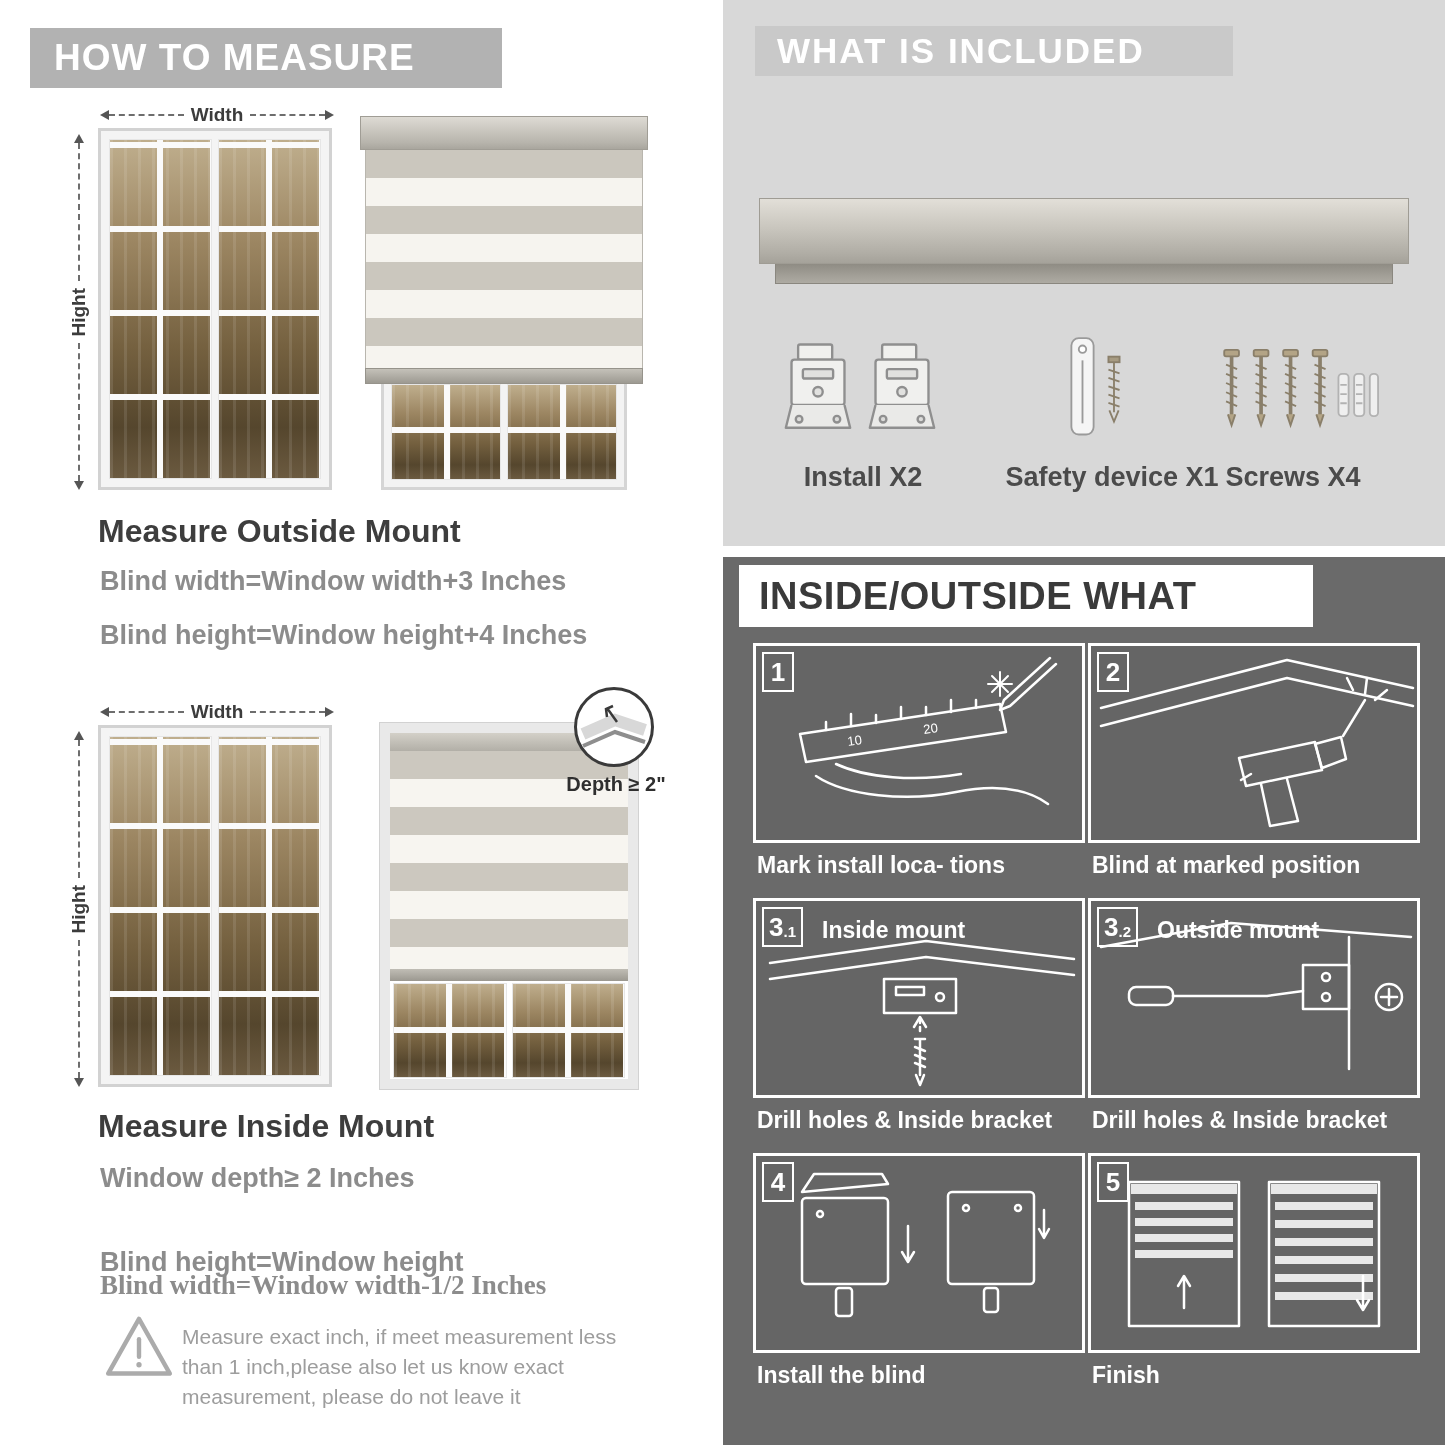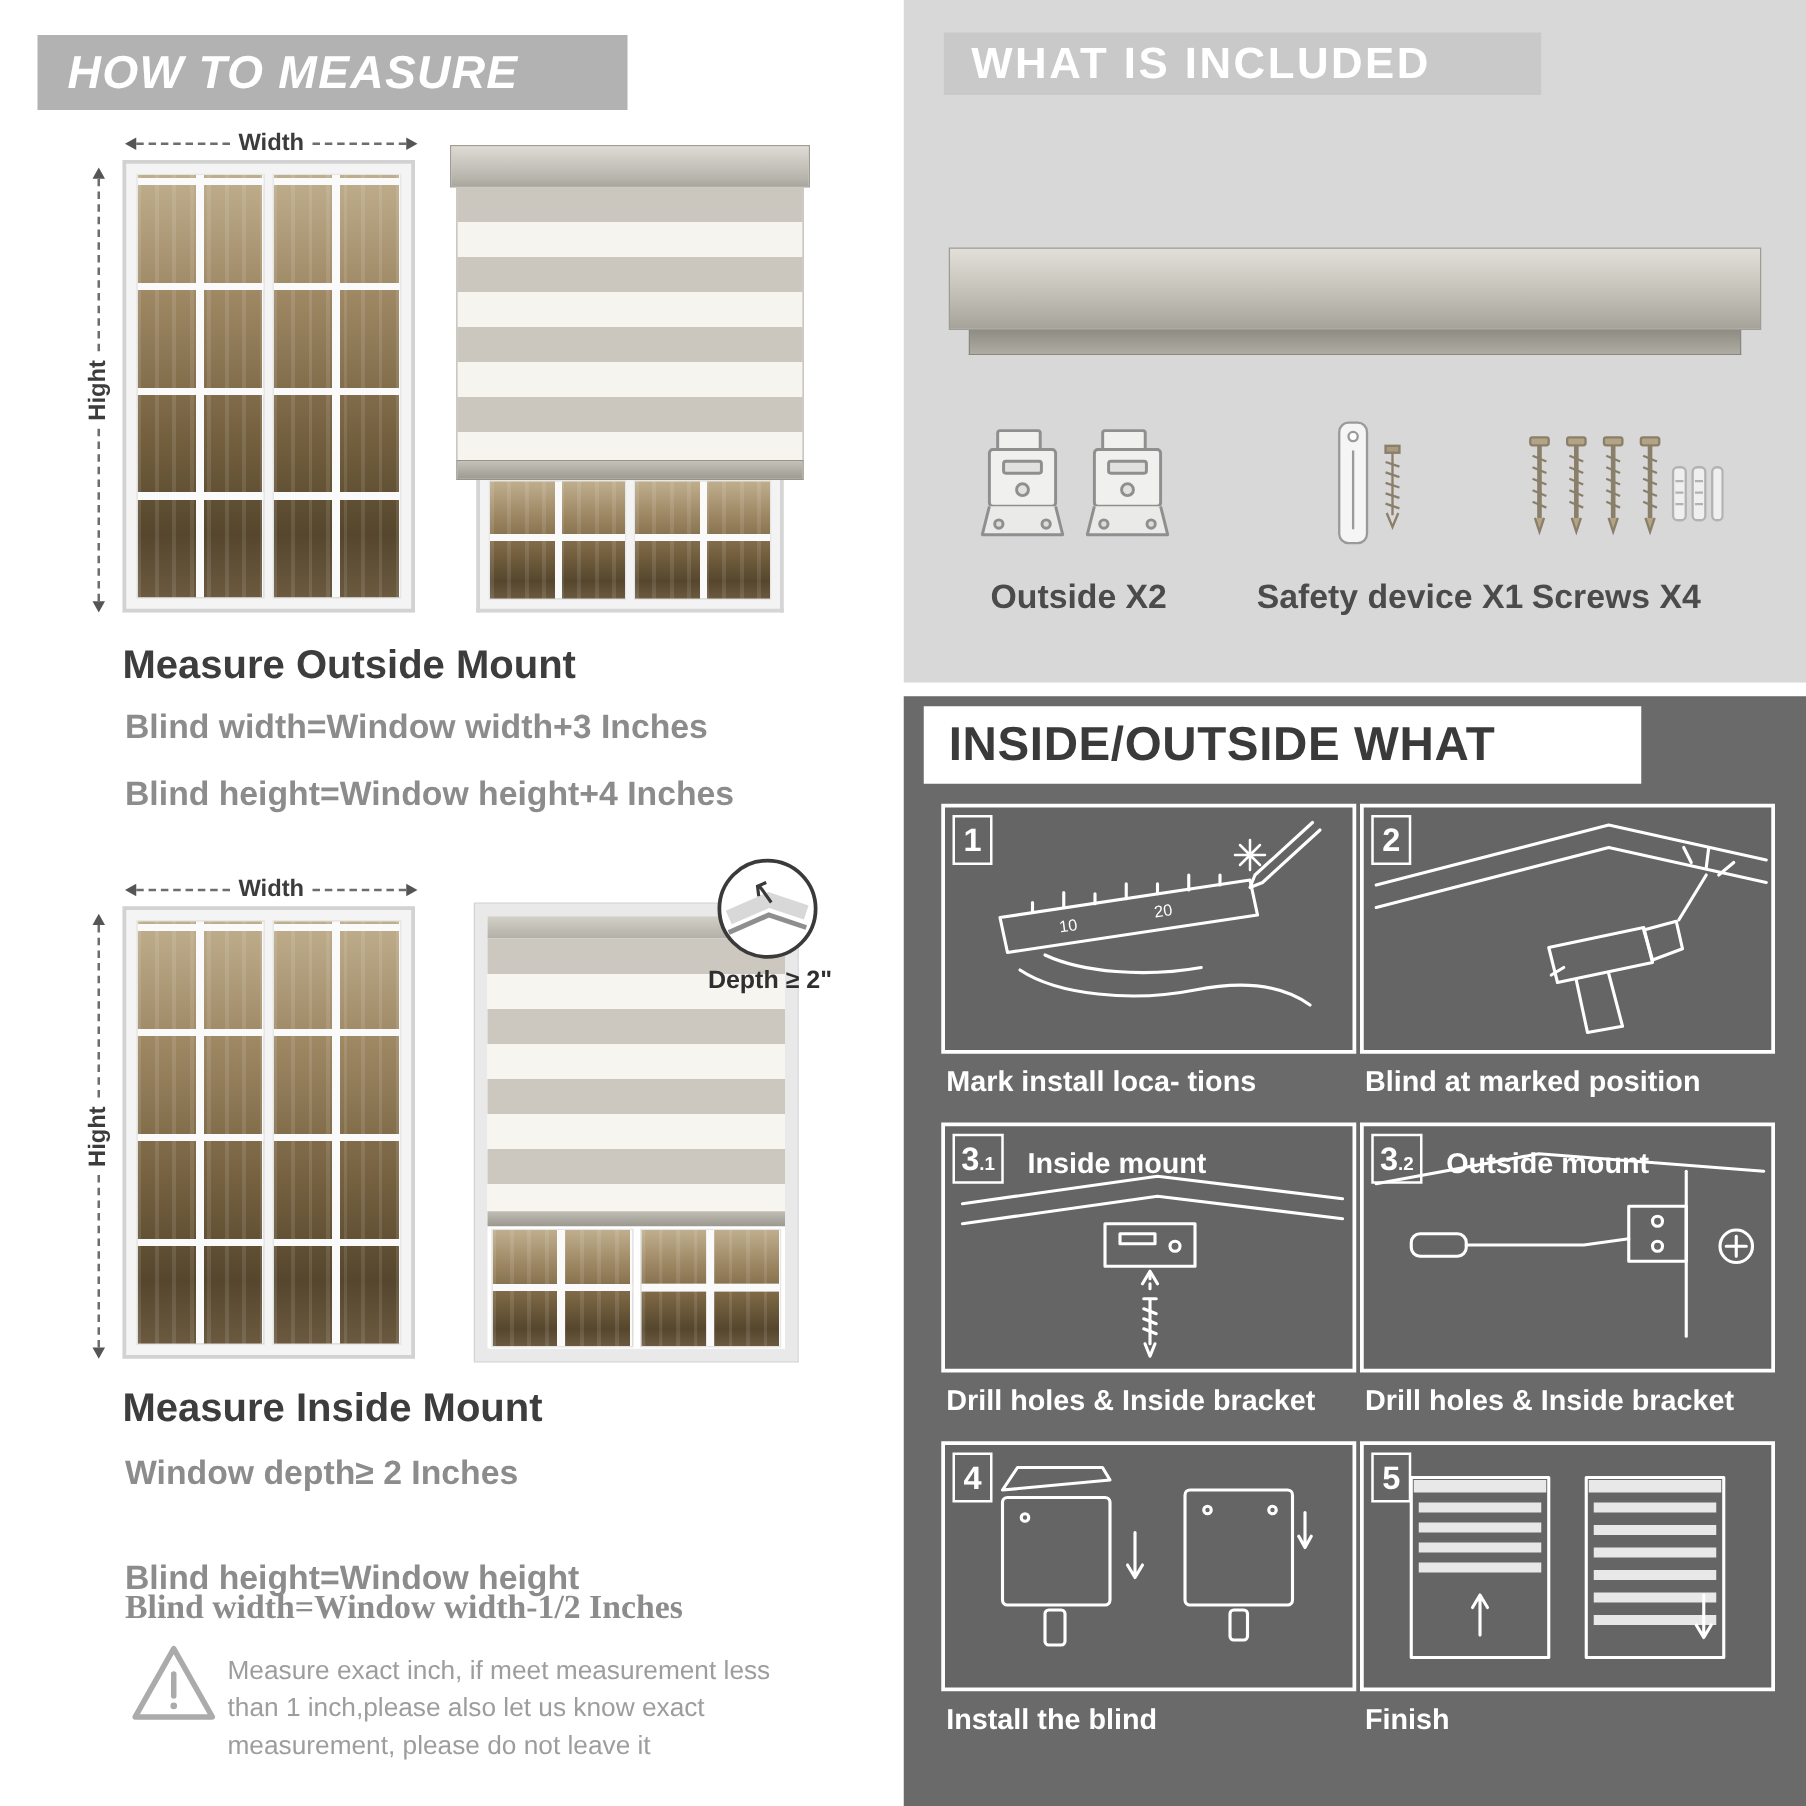--- a/index.html
+++ b/index.html
@@ -2,21 +2,21 @@
 <html><head>
 <meta charset="utf-8">
 <style>
   * { margin:0; padding:0; box-sizing:border-box; }
   html,body { width:1445px; height:1445px; background:#fff; font-family:"Liberation Sans", sans-serif; }
   .page { position:relative; width:1445px; height:1445px; overflow:hidden; background:#fff; }
 
   
   .h2m-header { position:absolute; left:30px; top:28px; width:472px; height:60px;
     background:#b2b2b2; color:#fff; font-size:37px; font-weight:700; letter-spacing:1px;
-    line-height:60px; padding-left:24px;font-style:italic; }
+    line-height:60px; padding-left:24px; }
 
   .figure { position:absolute; width:620px; height:402px; }
   .fig1 { left:58px; top:98px; }
   .fig2 { left:58px; top:695px; }
 
   .arrow-h { position:absolute; left:42px; top:8px; width:234px; height:18px; display:flex; align-items:center; }
   .arrow-v { position:absolute; left:12px; top:36px; width:18px; height:356px; display:flex; flex-direction:column; align-items:center; }
   .tri { width:0; height:0; flex:0 0 auto; }
   .tri-l { border-top:5px solid transparent; border-bottom:5px solid transparent; border-right:9px solid #555; }
   .tri-r { border-top:5px solid transparent; border-bottom:5px solid transparent; border-left:9px solid #555; }
@@ -272,21 +272,21 @@
           <g stroke="#b2b2b2" stroke-width="2" fill="rgba(255,255,255,0.6)">
             <rect x="134" y="32" width="11" height="46" rx="4"></rect>
             <rect x="151" y="32" width="11" height="46" rx="4"></rect>
             <rect x="168" y="32" width="9" height="46" rx="4"></rect>
             <path d="M136,44 h7 M136,54 h7 M136,64 h7 M153,44 h7 M153,54 h7 M153,64 h7" fill="none"></path>
           </g>
         </svg>
       </div>
     </div>
 
-    <div class="inc-label lab-brackets">Outside X2</div>
+    <div class="inc-label lab-brackets">Install X2</div>
     <div class="inc-label lab-safety">Safety device X1</div>
     <div class="inc-label lab-screws">Screws X4</div>
   </section>
 
   <section class="mount">
     <div class="mount-title-bar">
       <span>INSIDE/OUTSIDE WHAT</span>
     </div>
 
     <div class="steps-grid">

